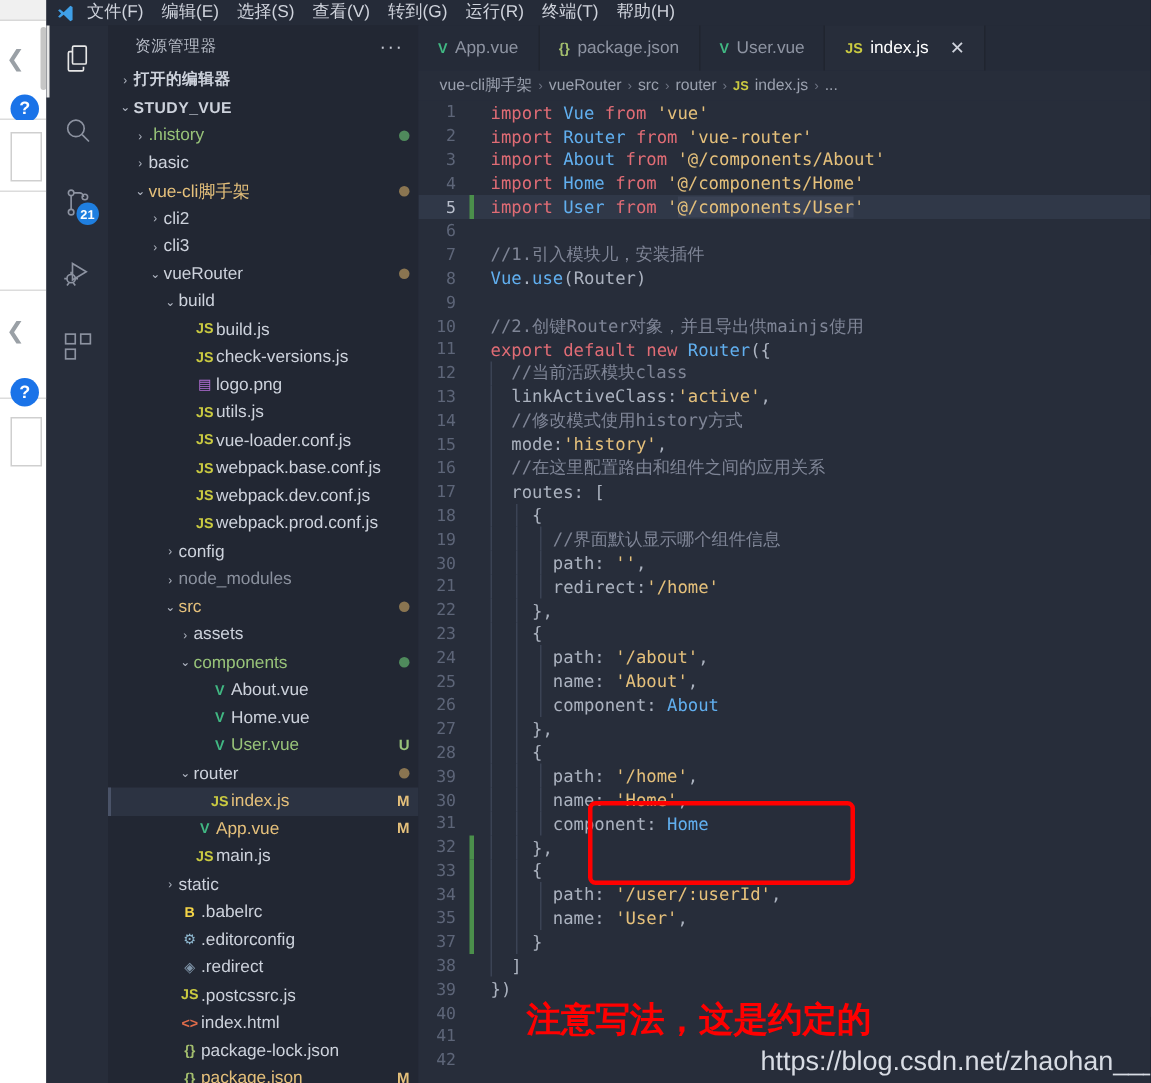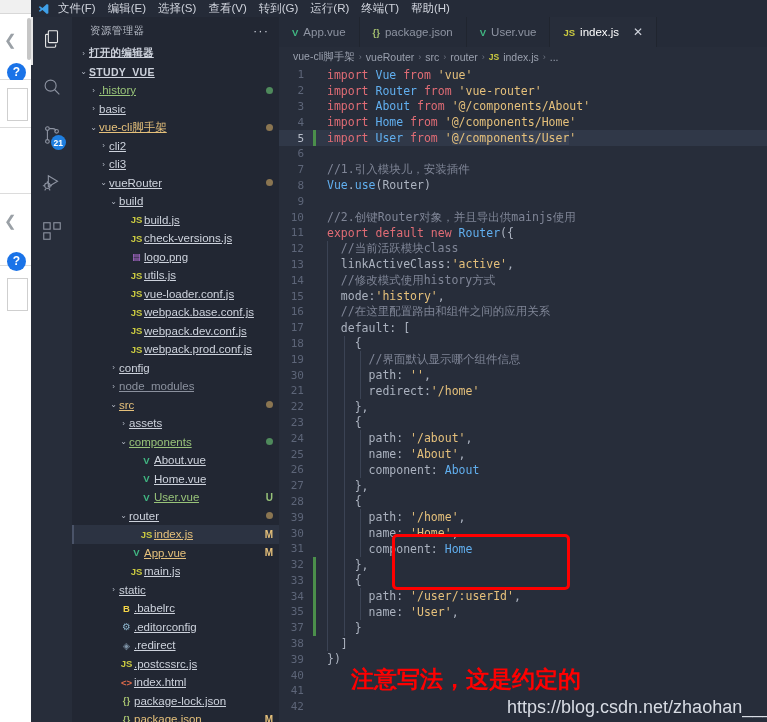--- a/index.html
+++ b/index.html
@@ -43,21 +43,21 @@
   .sidebar { position: absolute; left: 41px; top: 17px; width: 207px; height: 705px; background: #222733; }
   .sb-header { height: 27px; display: flex; align-items: center; justify-content: space-between;
                padding: 0 10px 0 18px; color: #b6bbc6; font-size: 10.5px; letter-spacing: .4px; }
   .sb-dots { color: #c5c9d3; font-size: 13px; letter-spacing: 1px; line-height: 8px; }
   .sb-row { height: 18.5px; display: flex; align-items: center; color: #cdd2dc;
             font-size: 11.5px; white-space: nowrap; position: relative; padding-right: 6px; }
   .sb-row.selected { background: #2c3342; }
   .sb-row.selected::before { content: ""; position: absolute; left: 0; top: 0; width: 1.5px; height: 18.5px; background: #4a5368; }
   .sb-row .tw { width: 11px; flex: 0 0 11px; text-align: center; color: #b2b8c4; font-size: 8px; }
   .sb-row .fi { width: 15px; flex: 0 0 15px; text-align: center; font-size: 9.5px; font-weight: bold; }
-  .sb-row .nm { overflow: hidden; text-overflow: ellipsis; text-decoration: underline; }
+  .sb-row .nm { overflow: hidden; text-overflow: ellipsis; }
   .sb-row .badge { margin-left: auto; font-size: 10px; font-weight: bold; padding-left: 5px; }
   .sb-row .dot { margin-left: auto; width: 7px; height: 7px; border-radius: 50%; }
   .bold { font-weight: bold; font-size: 10.5px; letter-spacing: .3px; }
 
   
   .editorarea { position: absolute; left: 248px; top: 17px; width: 488px; height: 705px; background: #272d3a; }
   .tabbar { height: 30px; background: #252b38; display: flex; }
   .tab { display: flex; align-items: center; gap: 5px; padding: 0 13px; height: 30px;
          color: #8e94a2; font-size: 11.5px; white-space: nowrap; border-right: 1px solid #20252f; }
   .tab.active { background: #272d3a; color: #ffffff; }
@@ -413,21 +413,21 @@
           <div class="cline"><span class="ln">7</span><span class="gutter"></span><span class="ctext"><span class="cm">//1.引入模块儿，安装插件</span></span></div>
           <div class="cline"><span class="ln">8</span><span class="gutter"></span><span class="ctext"><span class="fn">Vue</span><span class="pl">.</span><span class="fn">use</span><span class="pl">(</span><span class="pl">Router</span><span class="pl">)</span></span></div>
           <div class="cline"><span class="ln">9</span><span class="gutter"></span><span class="ctext"></span></div>
           <div class="cline"><span class="ln">10</span><span class="gutter"></span><span class="ctext"><span class="cm">//2.创键Router对象，并且导出供mainjs使用</span></span></div>
           <div class="cline"><span class="ln">11</span><span class="gutter"></span><span class="ctext"><span class="kw">export </span><span class="kw">default </span><span class="kw">new </span><span class="var">Router</span><span class="pl">({</span></span></div>
           <div class="cline"><span class="ln">12</span><span class="gutter"></span><span class="ctext"><span class="cm">  //当前活跃模块class</span></span><span class="indent" style="left: 48px;"></span></div>
           <div class="cline"><span class="ln">13</span><span class="gutter"></span><span class="ctext"><span class="pl">  linkActiveClass:</span><span class="str">'active'</span><span class="pl">,</span></span><span class="indent" style="left: 48px;"></span></div>
           <div class="cline"><span class="ln">14</span><span class="gutter"></span><span class="ctext"><span class="cm">  //修改模式使用history方式</span></span><span class="indent" style="left: 48px;"></span></div>
           <div class="cline"><span class="ln">15</span><span class="gutter"></span><span class="ctext"><span class="pl">  mode:</span><span class="str">'history'</span><span class="pl">,</span></span><span class="indent" style="left: 48px;"></span></div>
           <div class="cline"><span class="ln">16</span><span class="gutter"></span><span class="ctext"><span class="cm">  //在这里配置路由和组件之间的应用关系</span></span><span class="indent" style="left: 48px;"></span></div>
-          <div class="cline"><span class="ln">17</span><span class="gutter"></span><span class="ctext"><span class="pl">  default: [</span></span><span class="indent" style="left: 48px;"></span></div>
+          <div class="cline"><span class="ln">17</span><span class="gutter"></span><span class="ctext"><span class="pl">  routes: [</span></span><span class="indent" style="left: 48px;"></span></div>
           <div class="cline"><span class="ln">18</span><span class="gutter"></span><span class="ctext"><span class="pl">    {</span></span><span class="indent" style="left: 48px;"></span><span class="indent" style="left: 64.6px;"></span></div>
           <div class="cline"><span class="ln">19</span><span class="gutter"></span><span class="ctext"><span class="cm">      //界面默认显示哪个组件信息</span></span><span class="indent" style="left: 48px;"></span><span class="indent" style="left: 64.6px;"></span><span class="indent" style="left: 81.2px;"></span></div>
           <div class="cline"><span class="ln">30</span><span class="gutter"></span><span class="ctext"><span class="pl">      path: </span><span class="str">''</span><span class="pl">,</span></span><span class="indent" style="left: 48px;"></span><span class="indent" style="left: 64.6px;"></span><span class="indent" style="left: 81.2px;"></span></div>
           <div class="cline"><span class="ln">21</span><span class="gutter"></span><span class="ctext"><span class="pl">      redirect:</span><span class="str">'/home'</span></span><span class="indent" style="left: 48px;"></span><span class="indent" style="left: 64.6px;"></span><span class="indent" style="left: 81.2px;"></span></div>
           <div class="cline"><span class="ln">22</span><span class="gutter"></span><span class="ctext"><span class="pl">    },</span></span><span class="indent" style="left: 48px;"></span><span class="indent" style="left: 64.6px;"></span></div>
           <div class="cline"><span class="ln">23</span><span class="gutter"></span><span class="ctext"><span class="pl">    {</span></span><span class="indent" style="left: 48px;"></span><span class="indent" style="left: 64.6px;"></span></div>
           <div class="cline"><span class="ln">24</span><span class="gutter"></span><span class="ctext"><span class="pl">      path: </span><span class="str">'/about'</span><span class="pl">,</span></span><span class="indent" style="left: 48px;"></span><span class="indent" style="left: 64.6px;"></span><span class="indent" style="left: 81.2px;"></span></div>
           <div class="cline"><span class="ln">25</span><span class="gutter"></span><span class="ctext"><span class="pl">      name: </span><span class="str">'About'</span><span class="pl">,</span></span><span class="indent" style="left: 48px;"></span><span class="indent" style="left: 64.6px;"></span><span class="indent" style="left: 81.2px;"></span></div>
           <div class="cline"><span class="ln">26</span><span class="gutter"></span><span class="ctext"><span class="pl">      component: </span><span class="var">About</span></span><span class="indent" style="left: 48px;"></span><span class="indent" style="left: 64.6px;"></span><span class="indent" style="left: 81.2px;"></span></div>
           <div class="cline"><span class="ln">27</span><span class="gutter"></span><span class="ctext"><span class="pl">    },</span></span><span class="indent" style="left: 48px;"></span><span class="indent" style="left: 64.6px;"></span></div>

